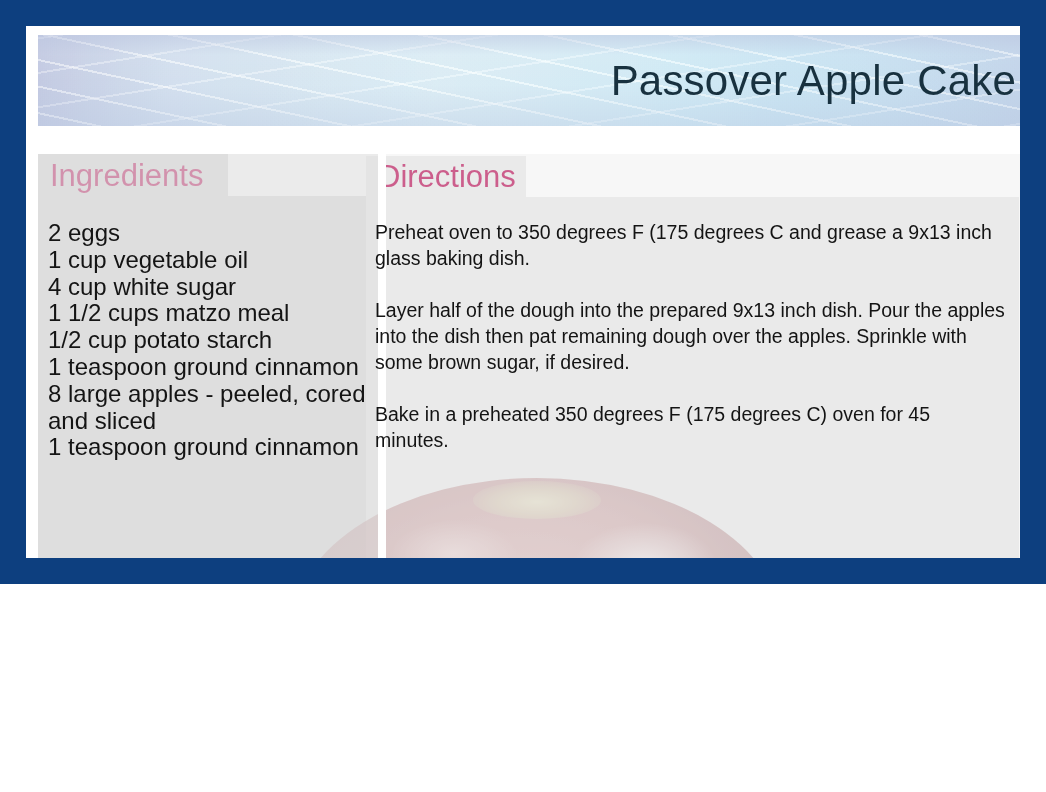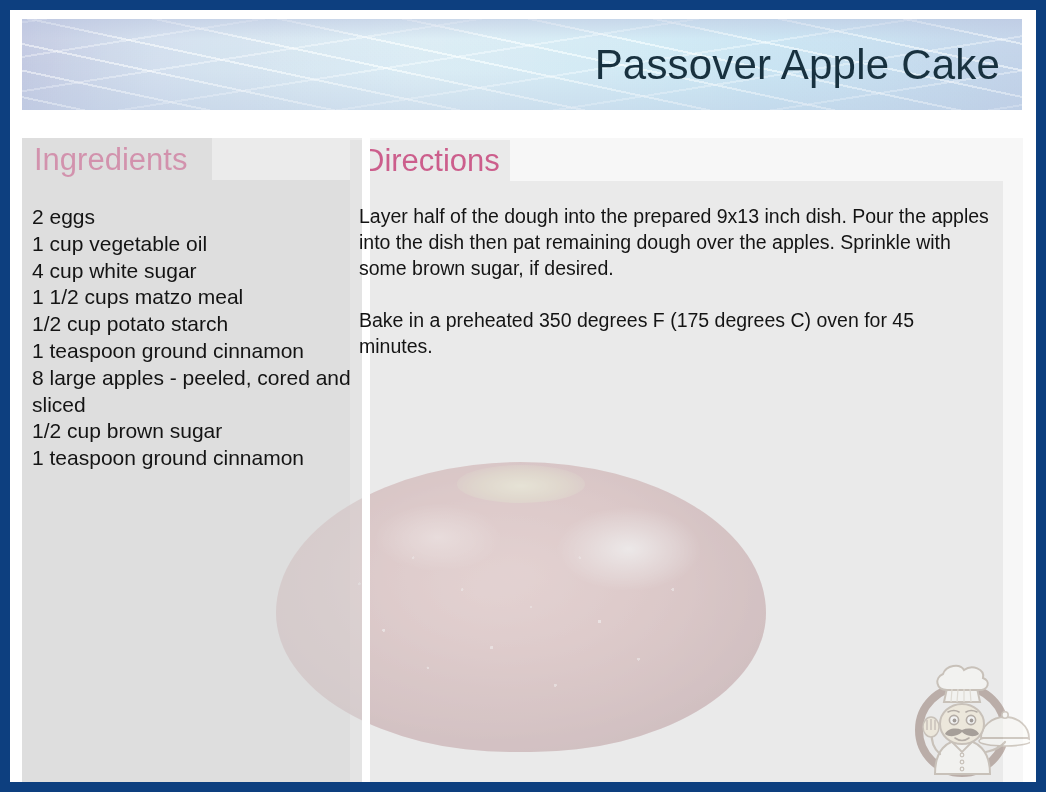--- a/index.html
+++ b/index.html
@@ -8,24 +8,24 @@
     padding: 0;
     background: #ffffff;
   }
   body {
     font-family: "Liberation Sans", sans-serif;
   }
 
   #slide {
     position: relative;
     width: 1046px;
-    height: 792px;
+    height: 584px;
     box-sizing: border-box;
     background: #0d3f7f;
-    padding: 10px;
+    padding: 26px;
     overflow: hidden;
   }
 
   #canvas {
     position: relative;
     width: 100%;
     height: 100%;
     background: #ffffff;
     box-sizing: border-box;
     overflow: hidden;
@@ -129,21 +129,21 @@
     background: #dcdcdc;
   }
   #ingredients-panel .body {
     top: 42px;
     width: 340px;
     height: 603px;
     background: #dcdcdc;
     padding: 24px 8px 10px 10px;
   }
   #ingredients-list {
-    font-size: 21px;
+    font-size: 24px;
     line-height: 26.8px;
     color: #141414;
   }
   #ingredients-list .ing-item {
     white-space: normal;
   }
 
   
   #directions-panel {
     left: 340px;
@@ -300,32 +300,32 @@
       </div>
       <div class="body">
         <div id="ingredients-list" class="layer-text">
             <div class="ing-item">2 eggs</div>
             <div class="ing-item">1 cup vegetable oil</div>
             <div class="ing-item">4 cup white sugar</div>
             <div class="ing-item">1 1/2 cups matzo meal</div>
             <div class="ing-item">1/2 cup potato starch</div>
             <div class="ing-item">1 teaspoon ground cinnamon</div>
             <div class="ing-item">8 large apples - peeled, cored and sliced</div>
-            <div class="ing-item">1/2 cup brown sugar</div>
             <div class="ing-item">1 teaspoon ground cinnamon</div>
           </div>
       </div>
     </div>
 
     <div id="directions-panel" class="panel">
       <div class="tab">
         <span class="tab-label">Directions</span>
       </div>
       <div class="body">
         <div id="directions-steps" class="layer-text">
+            <p class="dir-step">Preheat oven to 350 degrees F (175 degrees C and grease a 9x13 inch glass baking dish.</p>
             <p class="dir-step">Layer half of the dough into the prepared 9x13 inch dish. Pour the apples into the dish then pat remaining dough over the apples. Sprinkle with some brown sugar, if desired.</p>
             <p class="dir-step">Bake in a preheated 350 degrees F (175 degrees C) oven for 45 minutes.</p>
           </div>
       </div>
     </div>
 
     <div id="apple-watermark">
       <div class="apple-body"></div>
       <div class="apple-shade"></div>
       <div class="apple-specks"></div>

